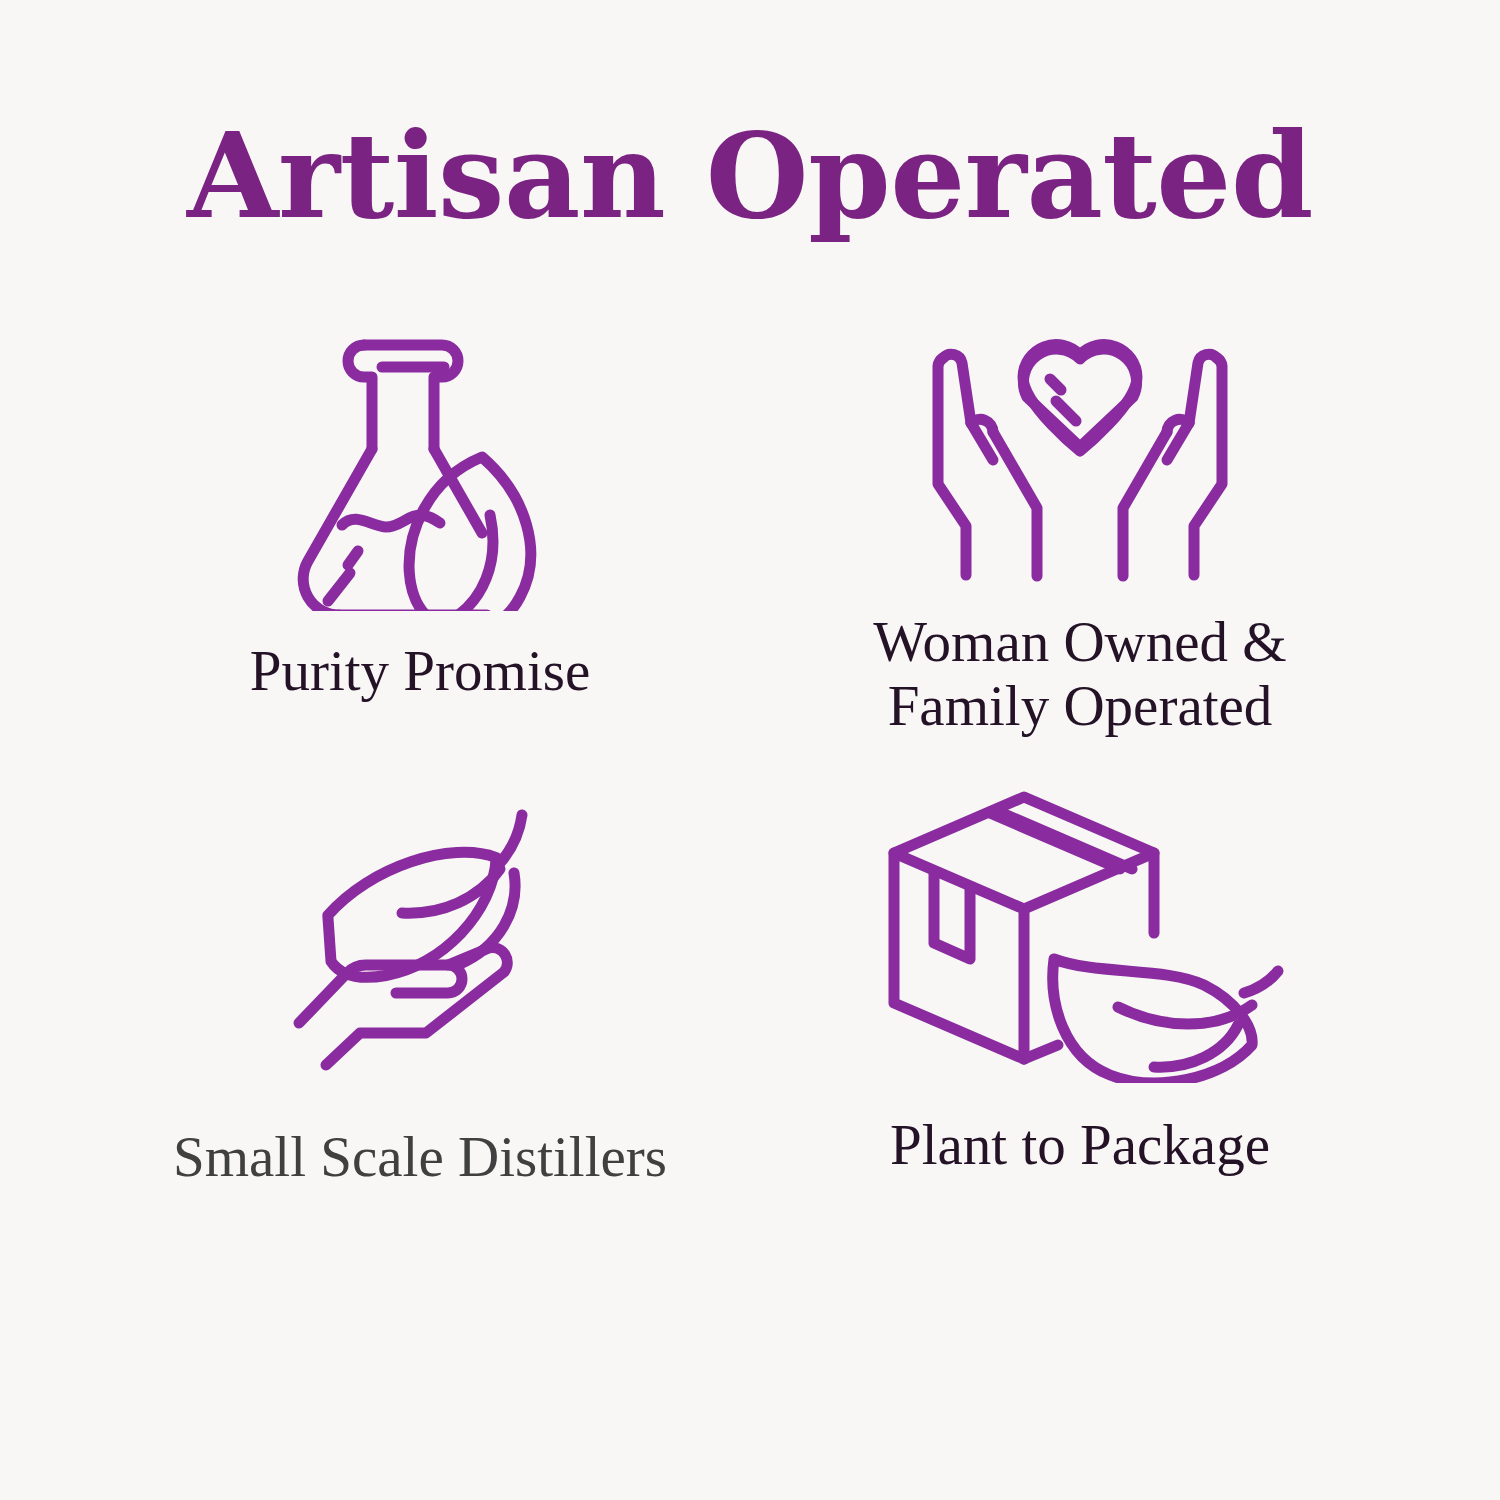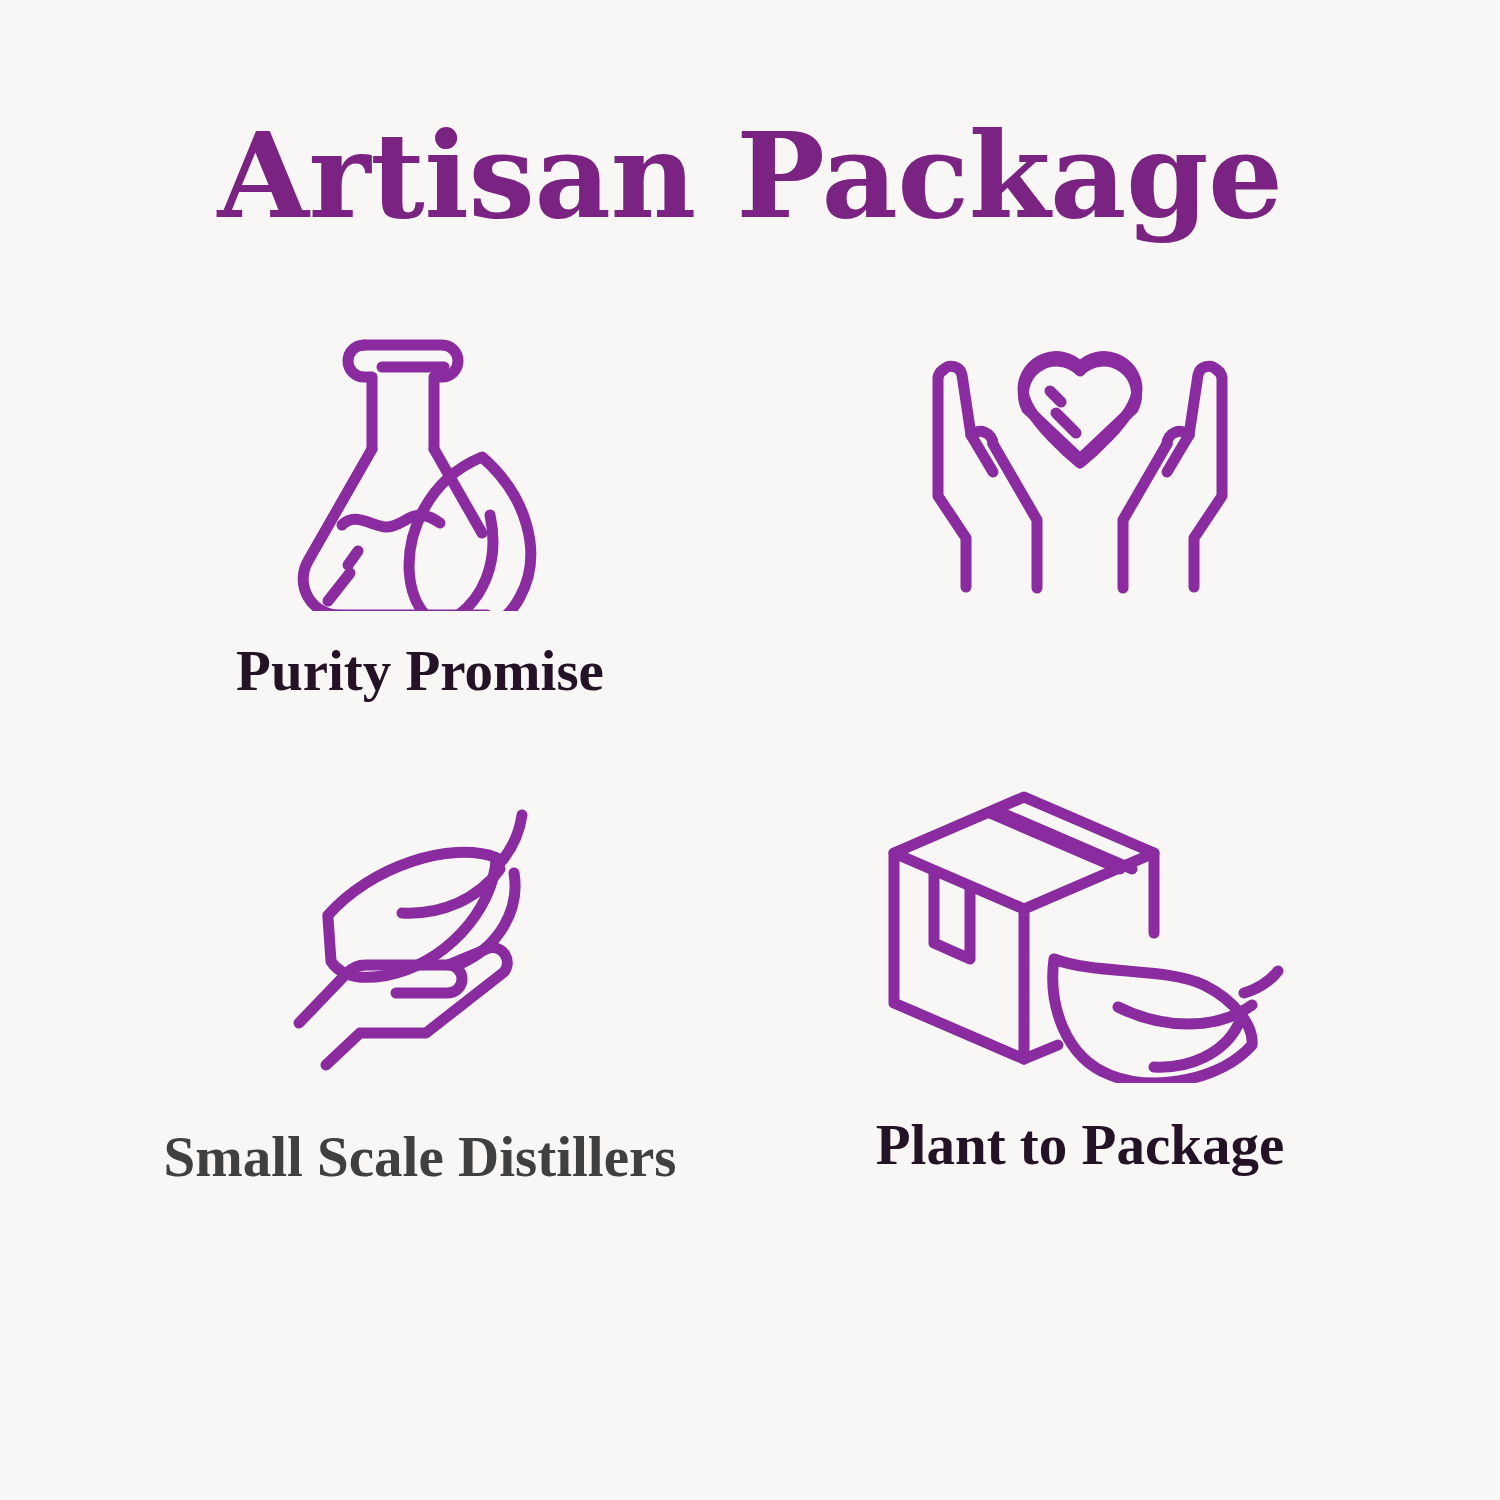--- a/index.html
+++ b/index.html
@@ -35,21 +35,20 @@
     user-select: none;
   }
   .feature-grid {
     margin-top: 78px;
     width: 1320px;
     display: grid;
     grid-template-columns: 1fr 1fr;
     grid-template-rows: 420px 420px;
     column-gap: 0px;
     row-gap: 48px;
-    font-weight: bold;
   }
   .feature-cell {
     display: flex;
     flex-direction: column;
     align-items: center;
     justify-content: flex-start;
   }
   .icon-wrap {
     height: 300px;
     display: flex;
@@ -77,21 +76,21 @@
   .cell-2 .icon-wrap { height: 300px; }
   .cell-2 .feature-label { margin-top: 40px; }
   .cell-3 .icon-wrap { height: 300px; }
   .cell-3 .feature-label { margin-top: 28px; }
 </style>
 </head>
 <body style="background: rgb(248, 247, 245);">
 
 <div class="page">
 
-  <h1 class="page-title" style="color: rgb(123, 35, 130);">Artisan Package</h1>
+  <h1 class="page-title" style="color: rgb(123, 35, 130);">Artisan Operated</h1>
 
   <div class="feature-grid">
 
     <div class="feature-cell cell-0">
       <div class="icon-wrap">
         <svg width="268" height="292" viewBox="0 0 268 292" fill="none" stroke="#8a2ba0" stroke-width="11" stroke-linecap="round" stroke-linejoin="round" aria-hidden="true">
 
           <path d="M78 26 h78 a16 16 0 0 1 0 32 h-8 v72"></path>
           <path d="M78 26 a16 16 0 0 0 0 32 h8 v72"></path>
 
@@ -133,20 +132,22 @@
           <path d="M52 102 l22 37"></path>
           <path d="M74 111 l44 76 l0 68"></path>
 
           <path d="M298 37 a11 11 0 0 0 -19 5 l-9 60 l0 0"></path>
           <path d="M298 37 a11 11 0 0 1 5 8 l0 118 l-28 42 l0 49"></path>
           <path d="M270 102 a13 13 0 0 0 -22 9"></path>
           <path d="M270 102 l-22 37"></path>
           <path d="M248 111 l-44 76 l0 68"></path>
         </svg>
       </div>
+      <div class="feature-label" style="color: rgb(36, 18, 38);">Woman Owned &amp;
+Family Operated</div>
     </div>
 
     <div class="feature-cell cell-2">
       <div class="icon-wrap">
         <svg width="262" height="280" viewBox="0 0 262 280" fill="none" stroke="#8a2ba0" stroke-width="11" stroke-linecap="round" stroke-linejoin="round" aria-hidden="true">
 
           <path d="M39 114 c46 -46 128 -66 172 -46 c-6 54 -62 104 -118 110 c-28 3 -46 -4 -54 -18 z" transform="rotate(-4 131 120)"></path>
 
           <path d="M211 68 c14 -16 20 -34 22 -48"></path>
 

